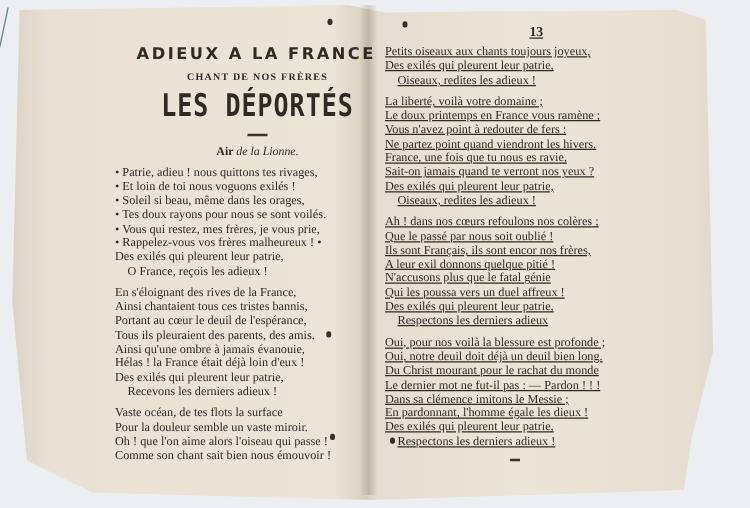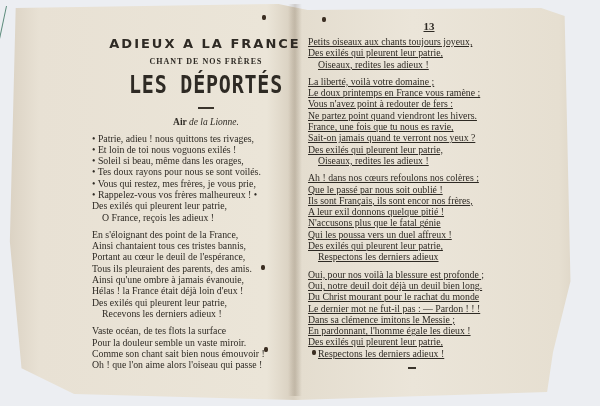--- a/index.html
+++ b/index.html
@@ -50,34 +50,34 @@
     <div class="line">• Patrie, adieu ! nous quittons tes rivages,</div>
     <div class="line">• Et loin de toi nous voguons exilés !</div>
     <div class="line">• Soleil si beau, même dans les orages,</div>
     <div class="line">• Tes doux rayons pour nous se sont voilés.</div>
     <div class="line">• Vous qui restez, mes frères, je vous prie,</div>
     <div class="line">• Rappelez-vous vos frères malheureux ! •</div>
     <div class="line">Des exilés qui pleurent leur patrie,</div>
     <div class="line indent">O France, reçois les adieux !</div>
   </div>
   <div class="stanza">
-    <div class="line">En s'éloignant des point de la France,</div>
+    <div class="line">En s'éloignant des rives de la France,</div>
     <div class="line">Ainsi chantaient tous ces tristes bannis,</div>
     <div class="line">Portant au cœur le deuil de l'espérance,</div>
     <div class="line">Tous ils pleuraient des parents, des amis.</div>
     <div class="line">Ainsi qu'une ombre à jamais évanouie,</div>
     <div class="line">Hélas ! la France était déjà loin d'eux !</div>
     <div class="line">Des exilés qui pleurent leur patrie,</div>
     <div class="line indent">Recevons les derniers adieux !</div>
   </div>
   <div class="stanza">
     <div class="line">Vaste océan, de tes flots la surface</div>
     <div class="line">Pour la douleur semble un vaste miroir.</div>
+    <div class="line">Oh ! que l'on aime alors l'oiseau qui passe !</div>
     <div class="line">Comme son chant sait bien nous émouvoir !</div>
-    <div class="line">Oh ! que l'on aime alors l'oiseau qui passe !</div>
   </div>
 </div>
 
 <div class="page right">
   <div class="pagenum">13</div>
   <div class="stanza" style="margin-top:0">
     <div class="line">Petits oiseaux aux chants toujours joyeux,</div>
     <div class="line">Des exilés qui pleurent leur patrie,</div>
     <div class="line indent">Oiseaux, redites les adieux !</div>
   </div>

